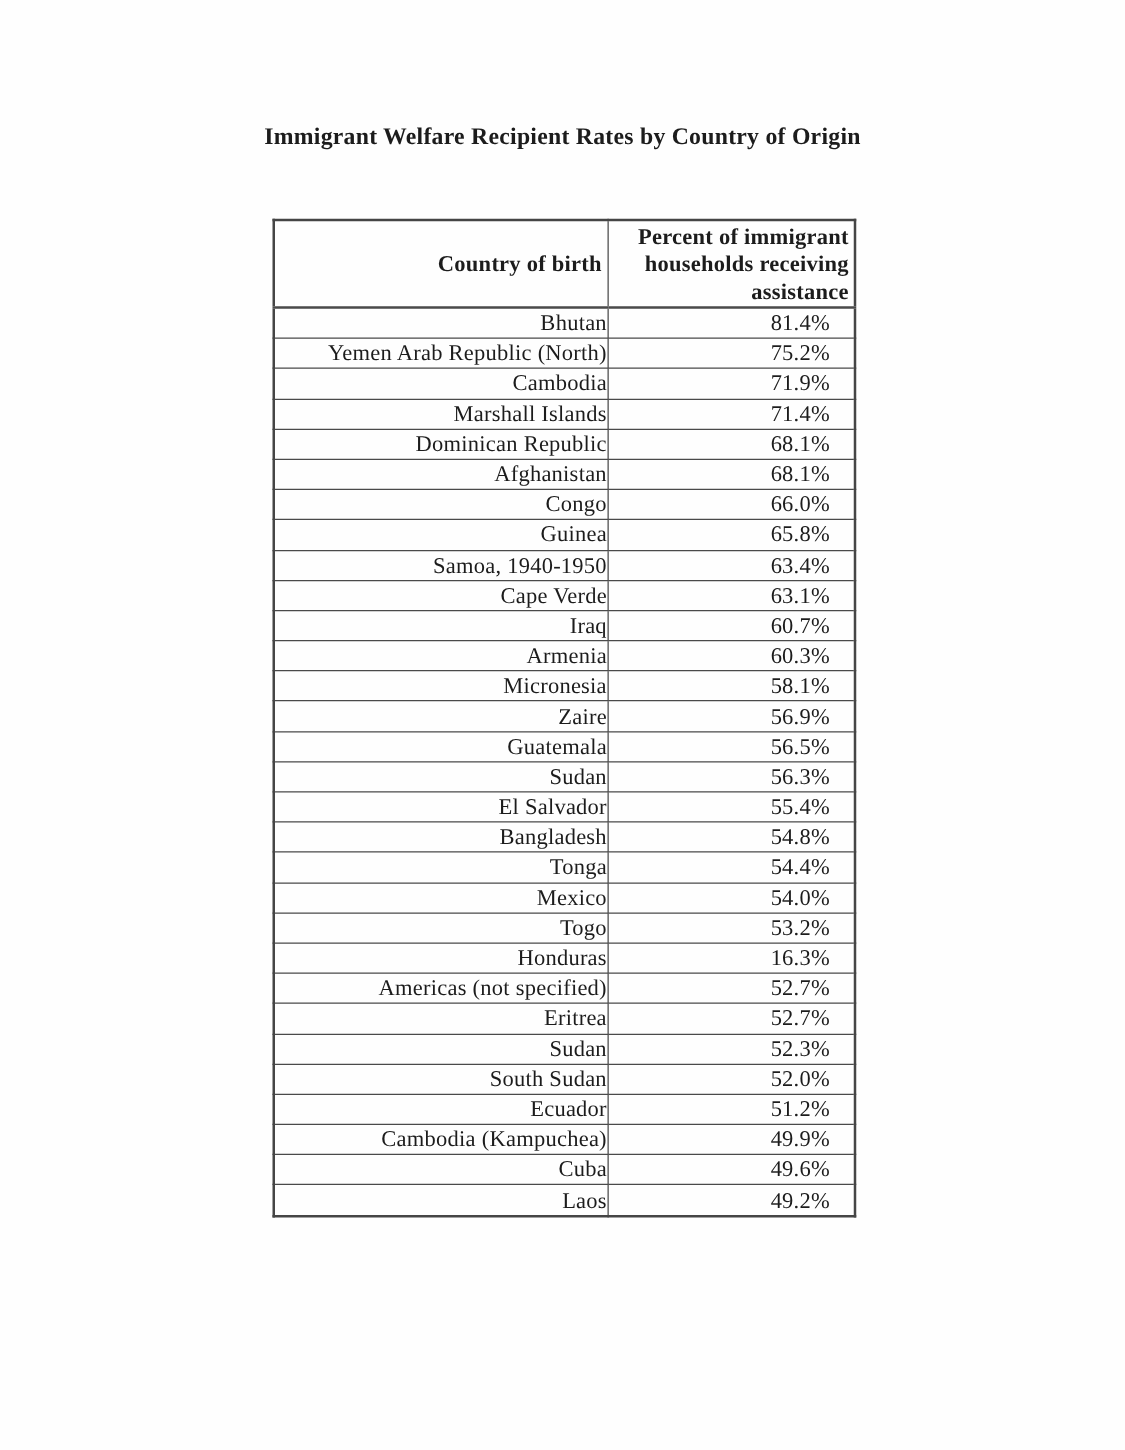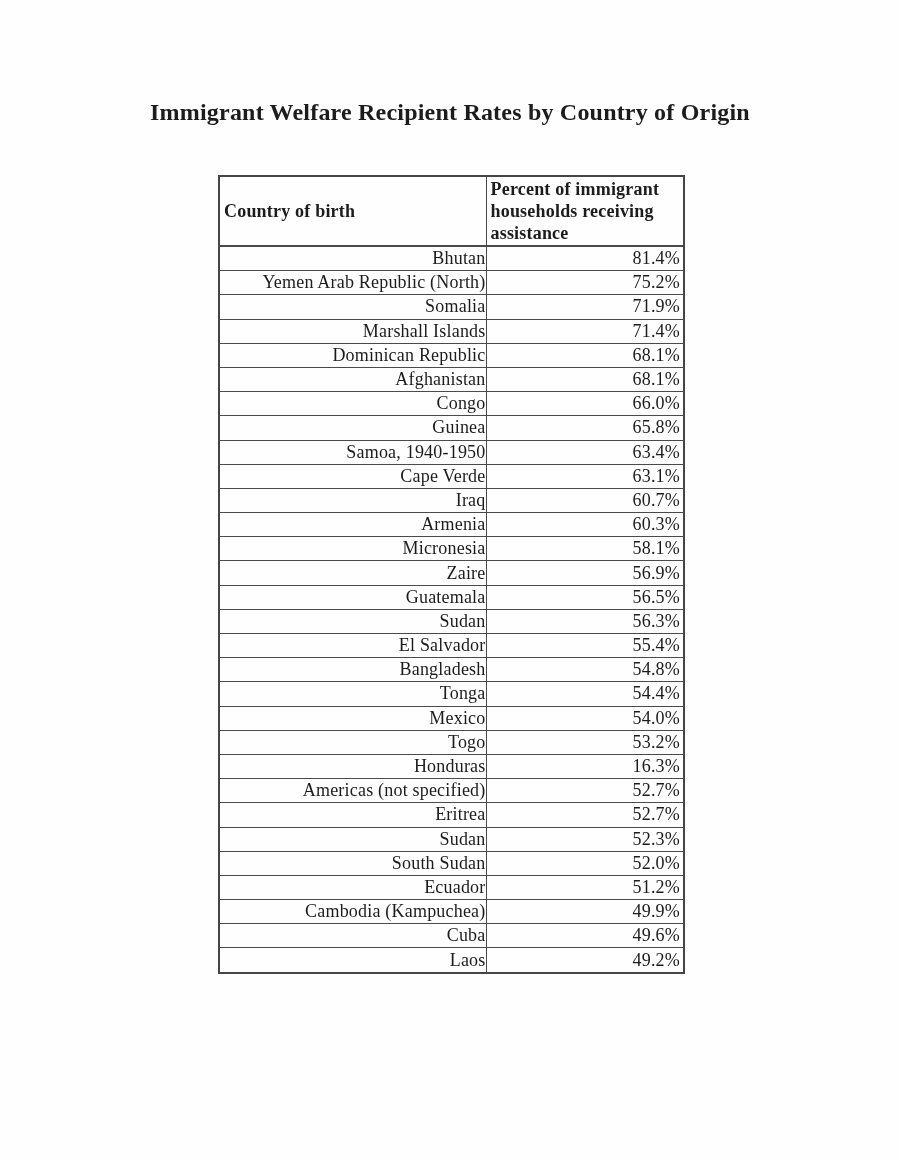--- a/index.html
+++ b/index.html
@@ -11,21 +11,21 @@
     color: #1c1c1c;
     position: relative;
     overflow: hidden;
   }
   .doc-title {
     position: absolute;
     left: 0;
     top: 99px;
     width: 900px;
     text-align: center;
-    font-size: 24px;
+    font-size: 19px;
     font-weight: bold;
     letter-spacing: 0.2px;
   }
   .table-wrap {
     position: absolute;
     left: 218px;
     top: 175px;
   }
   table.rates {
     border-collapse: collapse;
@@ -37,39 +37,39 @@
   col.c2 { width: 198px; }
   th, td {
     border: 1.5px solid #4a4a4a;
     font-size: 18px;
     letter-spacing: 0.2px;
     overflow: hidden;
     white-space: nowrap;
   }
   thead th {
     font-weight: bold;
-    text-align: left;
+    text-align: right;
     vertical-align: middle;
     height: 66px;
     line-height: 22px;
     padding: 1px 4px;
     border-bottom-width: 2px;
   }
   tbody td {
     height: 23.2px;
     padding: 0;
     vertical-align: middle;
   }
   td.country {
     text-align: right;
     padding-left: 8px;
   }
   td.percent {
     text-align: right;
-    padding-right: 3px;
+    padding-right: 19px;
   }
 </style>
 </head>
 <body>
 
 <div class="page">
 
   <div class="doc-title">Immigrant Welfare Recipient Rates by Country of Origin</div>
 
   <div class="table-wrap">
@@ -93,21 +93,21 @@
     <td class="country">Bhutan</td>
     <td class="percent">81.4%</td>
   </tr>
 
   <tr>
     <td class="country">Yemen Arab Republic (North)</td>
     <td class="percent">75.2%</td>
   </tr>
 
   <tr>
-    <td class="country">Somalia</td>
+    <td class="country">Cambodia</td>
     <td class="percent">71.9%</td>
   </tr>
 
   <tr>
     <td class="country">Marshall Islands</td>
     <td class="percent">71.4%</td>
   </tr>
 
   <tr>
     <td class="country">Dominican Republic</td>

